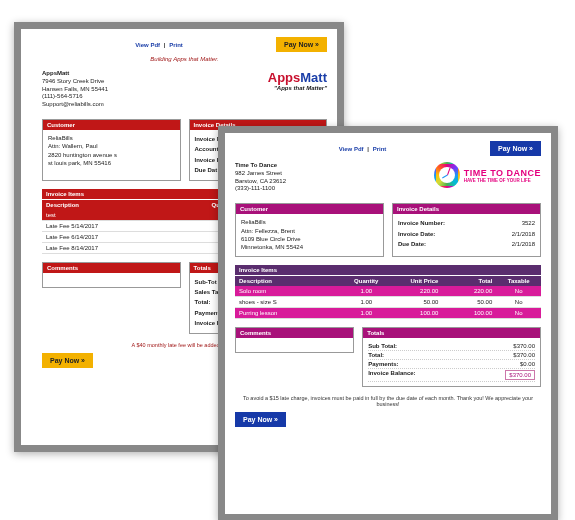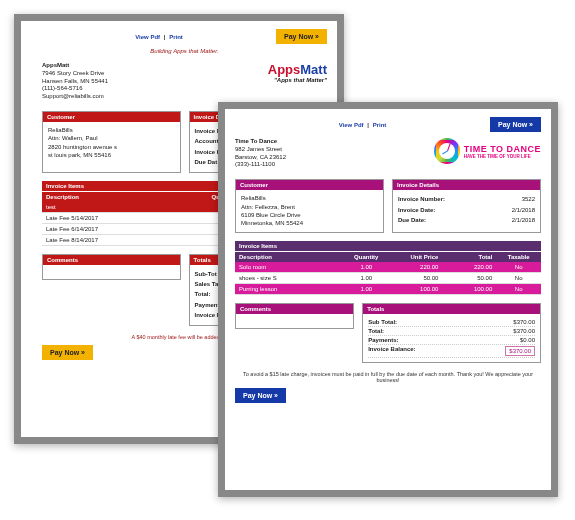--- a/index.html
+++ b/index.html
@@ -1,19 +1,19 @@
 <!DOCTYPE html>
 <html><head>
 <meta charset="utf-8">
 <style>
   * { box-sizing: border-box; margin: 0; padding: 0; }
   body { font-family: Arial, sans-serif; width: 575px; height: 520px; position: relative; background: #fff; overflow: hidden; }
   .card { position: absolute; background: #fff; border: 7px solid #888; box-shadow: 0 2px 8px rgba(0,0,0,0.3); }
-  .card-a { left: 14px; top: 14px; width: 330px; height: 430px; padding-left: 11px; }
-  .card-b { left: 218px; top: 102px; width: 340px; height: 395px; }
+  .card-a { left: 14px; top: 22px; width: 330px; height: 430px; padding-left: 11px; }
+  .card-b { left: 218px; top: 126px; width: 340px; height: 395px; }
   .inner { padding: 8px 10px; font-size: 6px; color: #222; }
   .topbar { display: flex; justify-content: space-between; align-items: center; margin-bottom: 4px; }
   .toplinks { flex: 1; text-align: center; color: #1a3ea8; font-weight: bold; font-size: 6px; }
   .toplinks .sep { color: #333; margin: 0 2px; }
   .btn { display: inline-block; padding: 4px 8px; font-size: 7px; font-weight: bold; cursor: pointer; }
   .btn-yellow { background: #f3b100; color: #222; }
   .btn-blue { background: #1639a8; color: #fff; }
   .tagline { text-align: center; color: #a01818; font-style: italic; font-size: 6px; margin-bottom: 8px; }
   .header-row { display: flex; justify-content: space-between; align-items: flex-start; margin-bottom: 10px; }
   .from-block { line-height: 1.3; font-size: 6px; }

